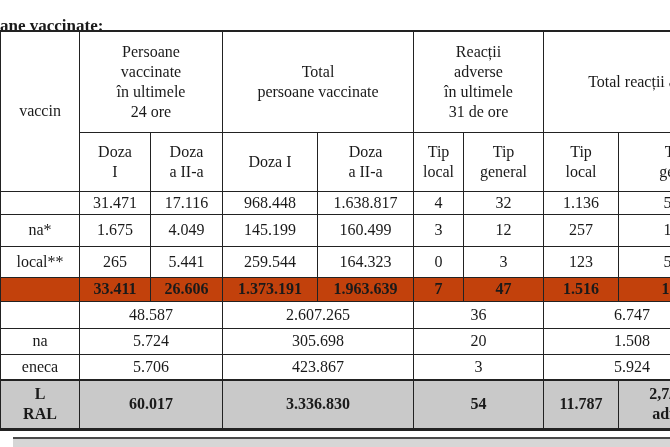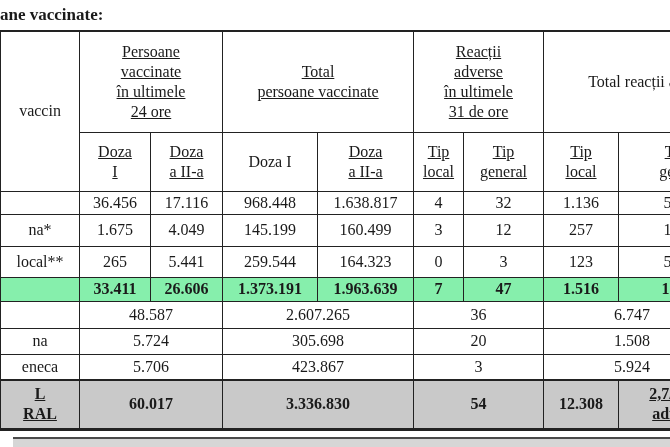--- a/index.html
+++ b/index.html
@@ -3,46 +3,46 @@
 <meta charset="utf-8">
 <style>
   html,body{margin:0;padding:0;}
   body{
     width:670px;height:447px;overflow:hidden;position:relative;
     background:#ffffff;
     font-family:"Liberation Serif","DejaVu Serif",serif;
     color:#1a1a1a;
   }
   .title{
-    position:absolute;top:5px;left:0;
+    position:absolute;top:16px;left:0;
     font-size:17px;font-weight:bold;white-space:nowrap;
   }
   table.vax{
     position:absolute;top:30px;left:0;
     width:720px;table-layout:fixed;border-collapse:collapse;
   }
   table.vax td, table.vax th{
     border:1px solid #222;
     padding:0;vertical-align:middle;text-align:center;
     font-size:16px;font-weight:normal;line-height:1.25;
     overflow:hidden;
   }
   table.vax{border-top:2px solid #222;}
   tr.grand td{border-top:2px solid #222;border-bottom:3px solid #222;}
   th.group, th.sub{font-weight:bold;font-size:15px;line-height:24px;}
-  .pre{white-space:pre-line;text-decoration:underline;}
+  .pre{white-space:pre-line;}
   th.vaccine-col{
     text-align:left;font-weight:bold;font-size:16px;
     border-left:none;
   }
   td.rowlabel{
     text-align:left;font-weight:bold;font-size:16px;border-left:none;
     line-height:20px;
   }
-  tr.totals td{background:#86efac;font-weight:bold;}
+  tr.totals td{background:#c2410c;font-weight:bold;}
   tr.grand td{background:#c9c9c9;font-weight:bold;}
   td.cut, th.cut{text-align:left;padding-left:26px;}
   th.g4{text-align:left;padding-left:8px;white-space:nowrap;}
   td.shift-r{padding-left:20px;}
   td.frac{
     text-align:left;padding-left:4px;font-size:13px;line-height:16px;
     font-weight:bold;
   }
   .next-edge{
     position:absolute;top:437px;left:13px;width:700px;height:12px;
@@ -96,21 +96,21 @@
     <th class="sub pre">Tip
 general</th>
     <th class="sub pre">Tip
 local</th>
     <th class="sub pre cut">T
 ger</th>
   </tr>
 
   <tr style="height:23px">
     <td class="rowlabel"></td>
-    <td>36.456</td>
+    <td>31.471</td>
     <td>17.116</td>
     <td>968.448</td>
     <td>1.638.817</td>
     <td>4</td>
     <td>32</td>
     <td>1.136</td>
     <td class="cut">5.</td>
   </tr>
 
   <tr style="height:32px">
@@ -172,20 +172,20 @@
     <td colspan="2">3</td>
     <td colspan="2" class="shift-r">5.924</td>
   </tr>
 
   <tr style="height:49px" class="grand">
     <td class="rowlabel pre">L
 RAL</td>
     <td colspan="2">60.017</td>
     <td colspan="2">3.336.830</td>
     <td colspan="2">54</td>
-    <td>12.308</td>
+    <td>11.787</td>
     <td class="frac pre">2,7/10
 admi</td>
   </tr>
 </tbody>
   </table>
 
 <div class="next-edge"></div>
 
 </body></html>

